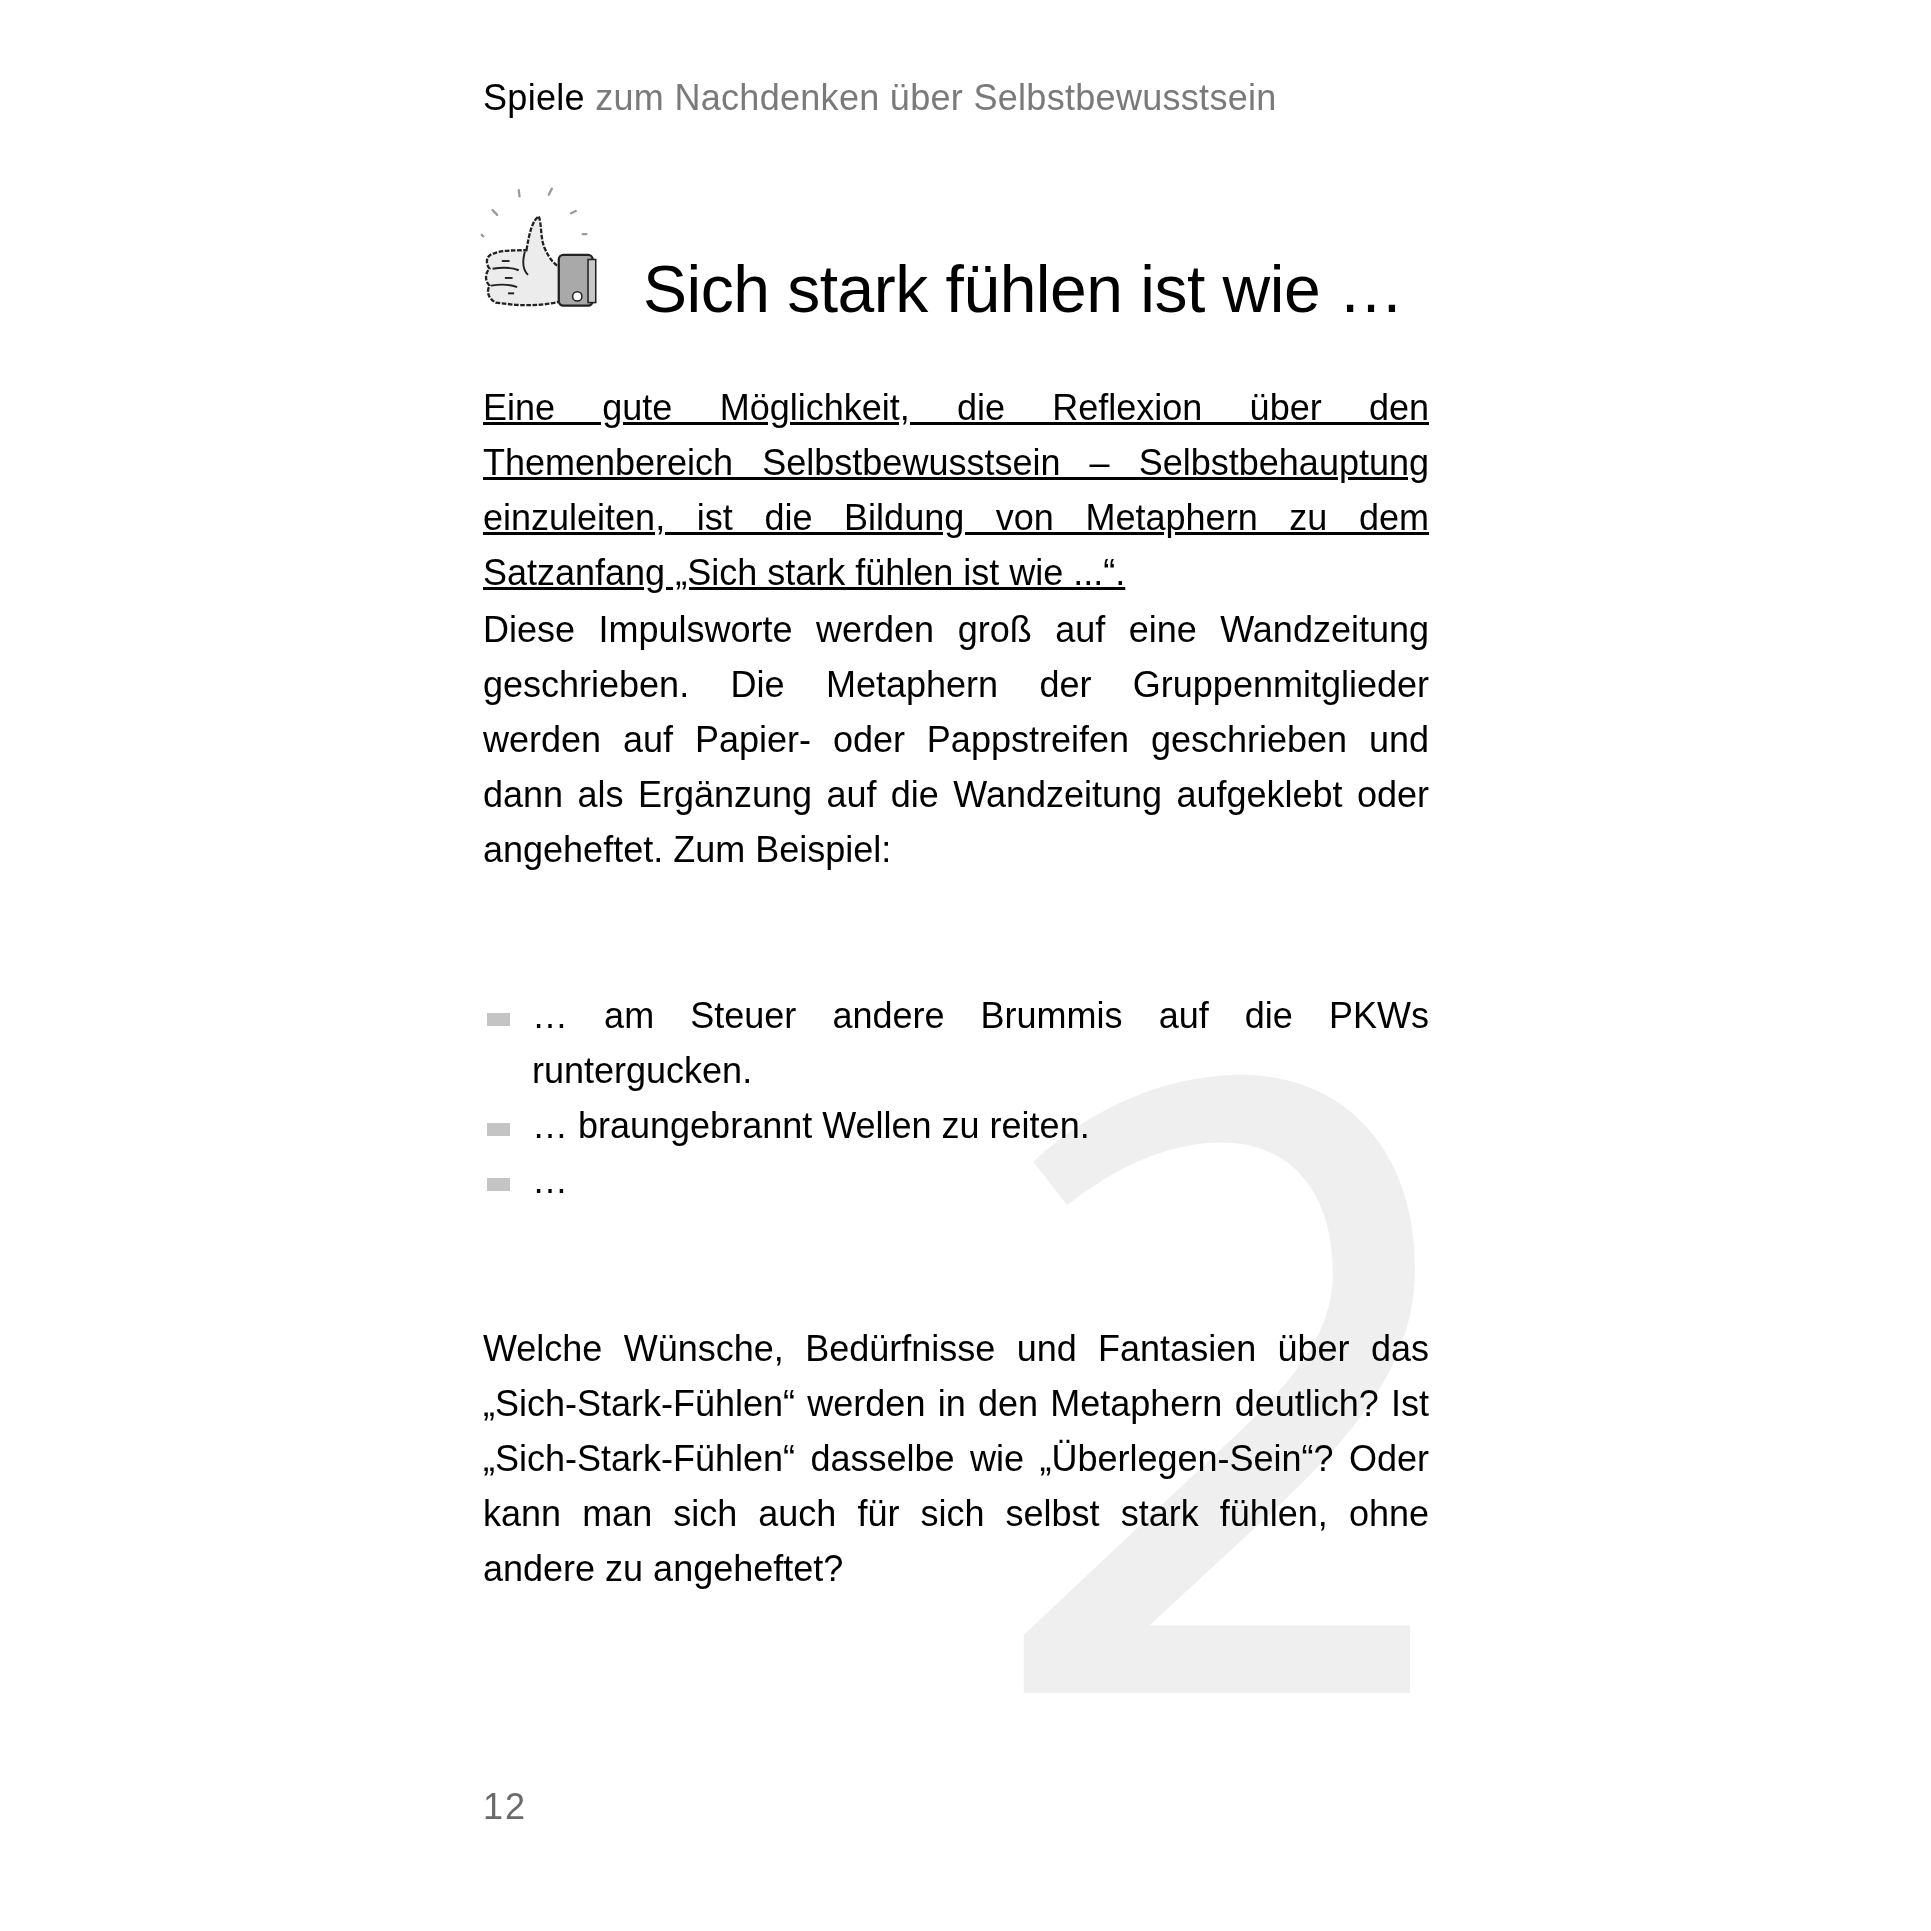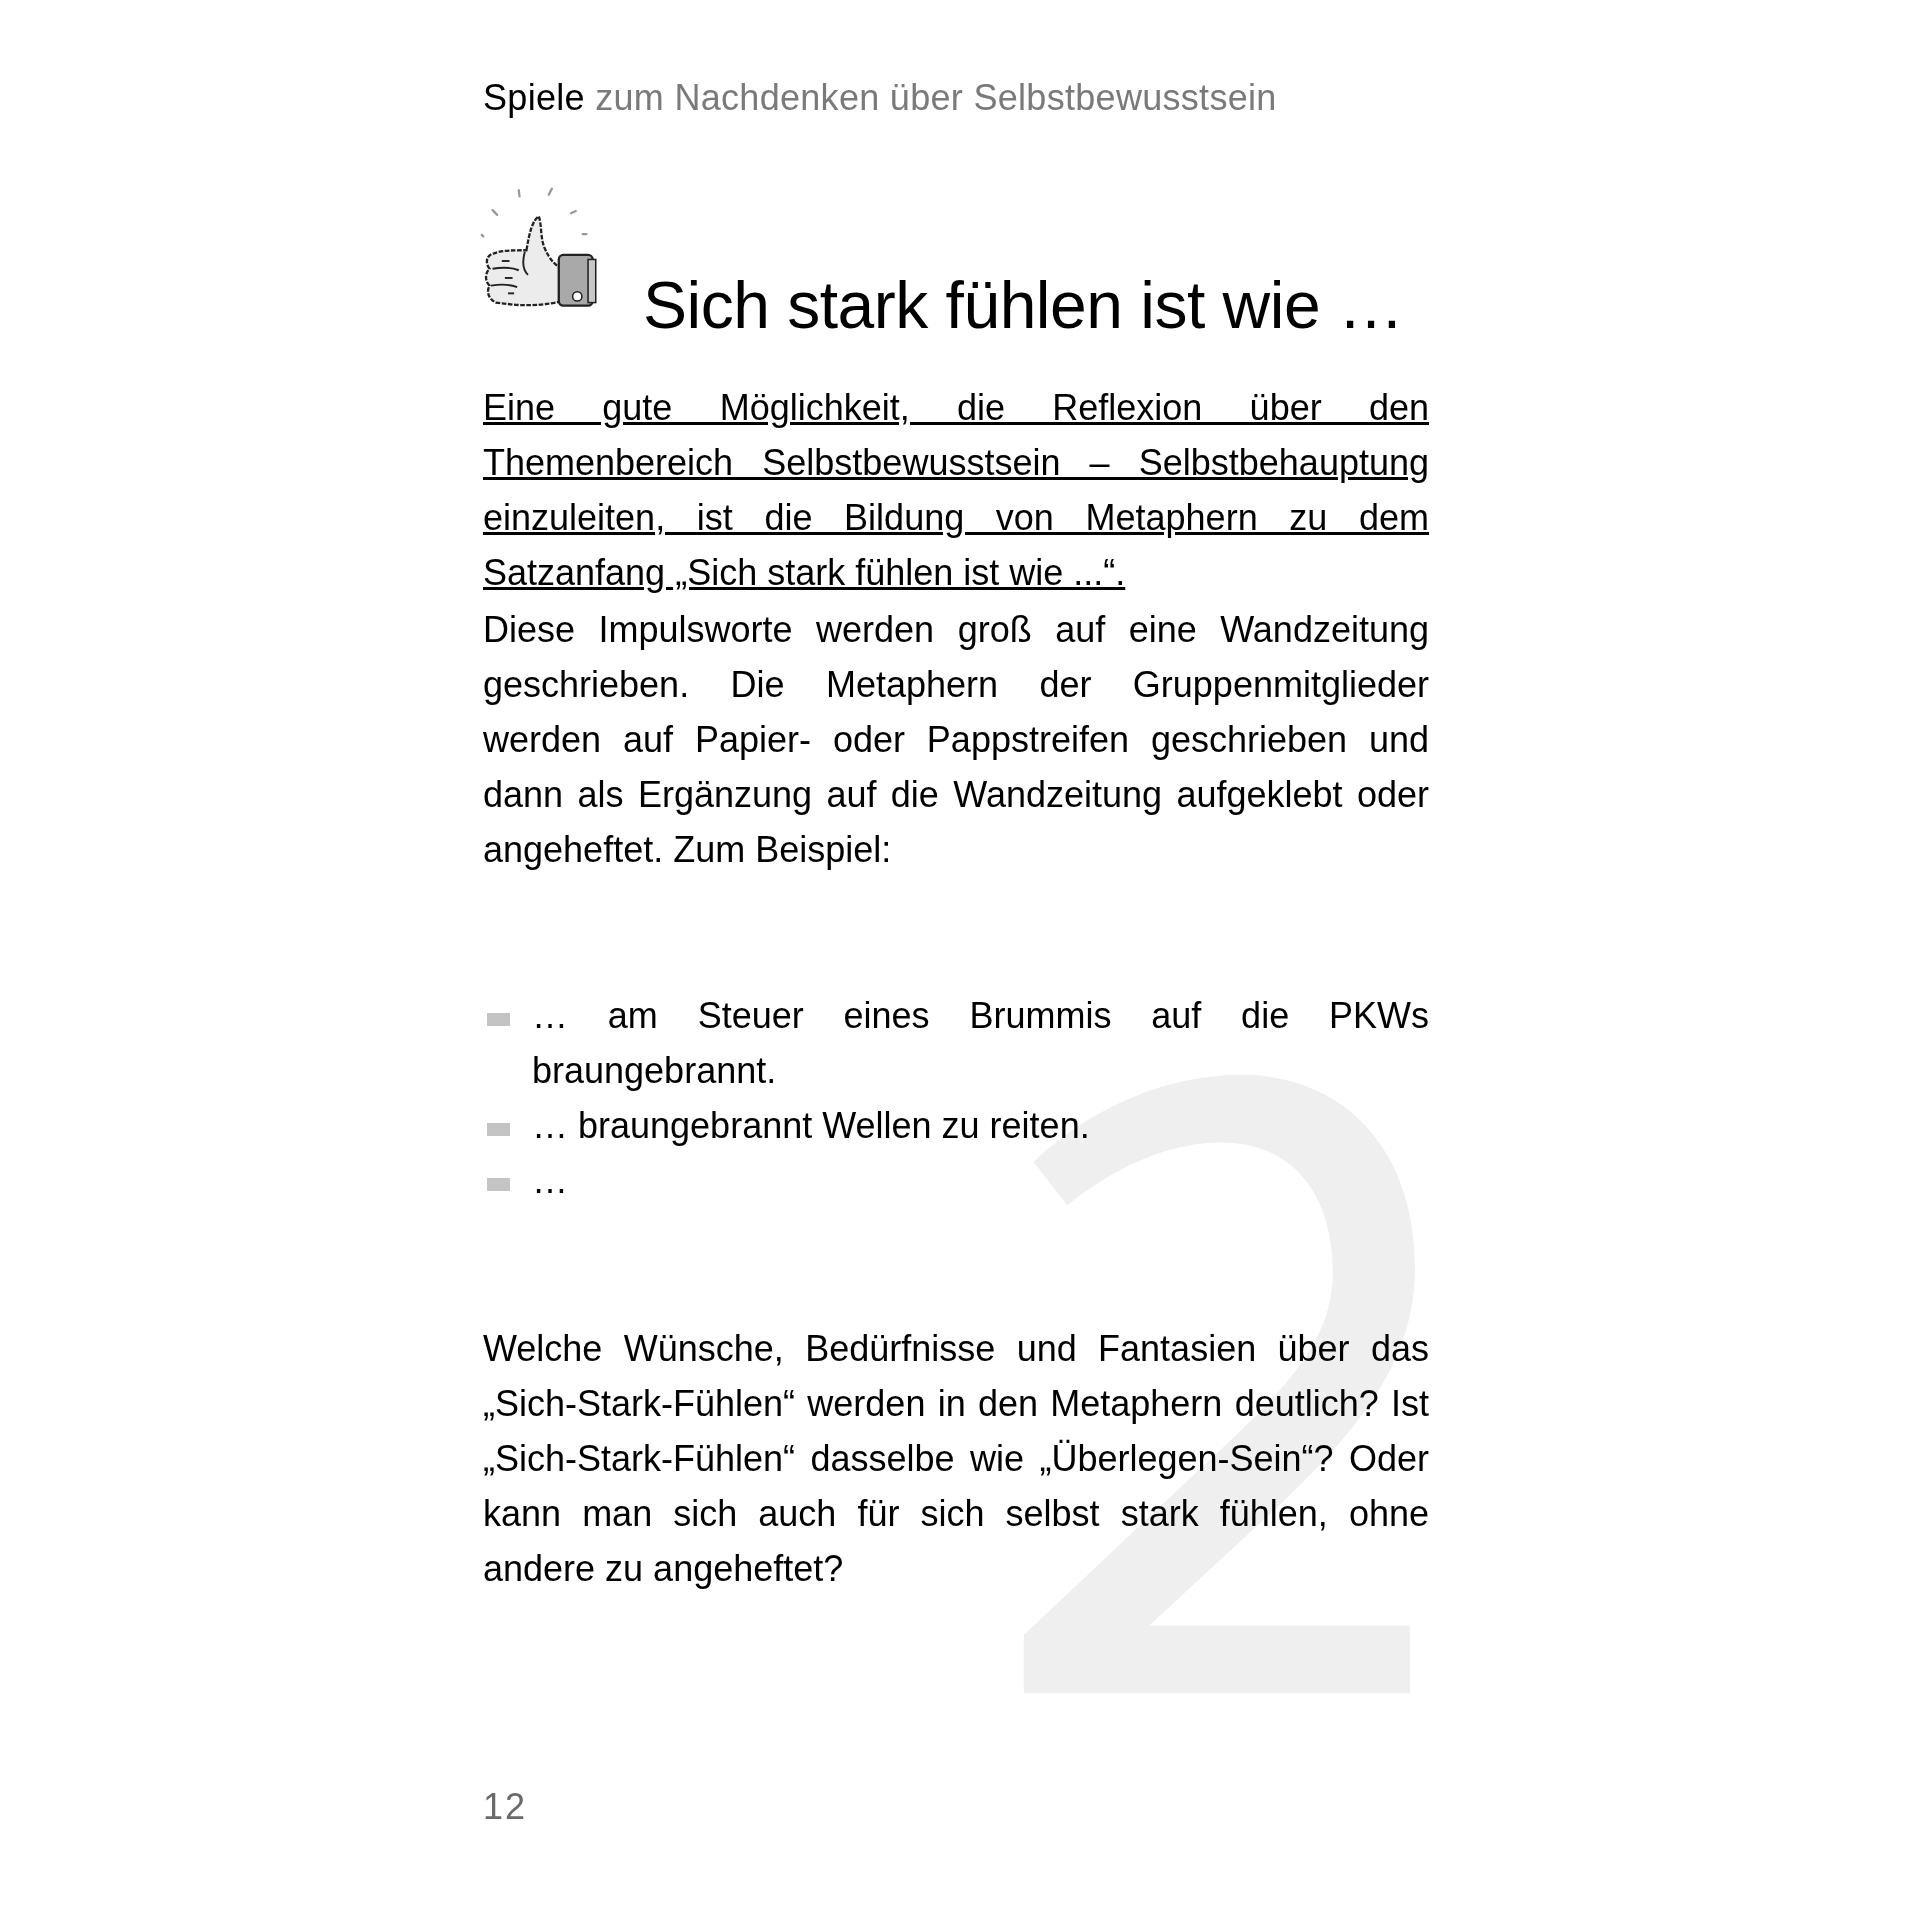--- a/index.html
+++ b/index.html
@@ -51,21 +51,21 @@
     .thumb-icon {
       position: absolute;
       left: 0;
       top: 0;
       width: 154px;
       height: 174px;
     }
     .title {
       position: absolute;
       left: 172px;
-      top: 103px;
+      top: 87px;
       font-size: 66px;
       white-space: nowrap;
       letter-spacing: -0.5px;
     }
     .body-text {
       position: absolute;
       left: 483px;
       width: 946px;
       font-size: 36px;
       line-height: 55px;
@@ -172,21 +172,21 @@
 
   <div class="body-text para-2">Diese Impulsworte werden groß auf eine Wandzeitung geschrieben. Die Metaphern der Gruppenmitglieder werden auf Papier- oder Pappstreifen geschrieben und dann als Ergänzung auf die Wandzeitung aufgeklebt oder angeheftet. Zum Beispiel:</div>
 
 
   <ul class="bullet-list">
     <li>
       <span class="sq"></span>
     </li>
     <li>
       <span class="sq"></span>
-      <span>… am Steuer eines Brummis auf die PKWs braungebrannt.</span>
+      <span>… am Steuer andere Brummis auf die PKWs runtergucken.</span>
     </li>
     <li>
       <span class="sq"></span>
       <span>… braungebrannt Wellen zu reiten.</span>
     </li>
     <li>
       <span class="sq"></span>
       <span>…</span>
     </li>
   </ul>

